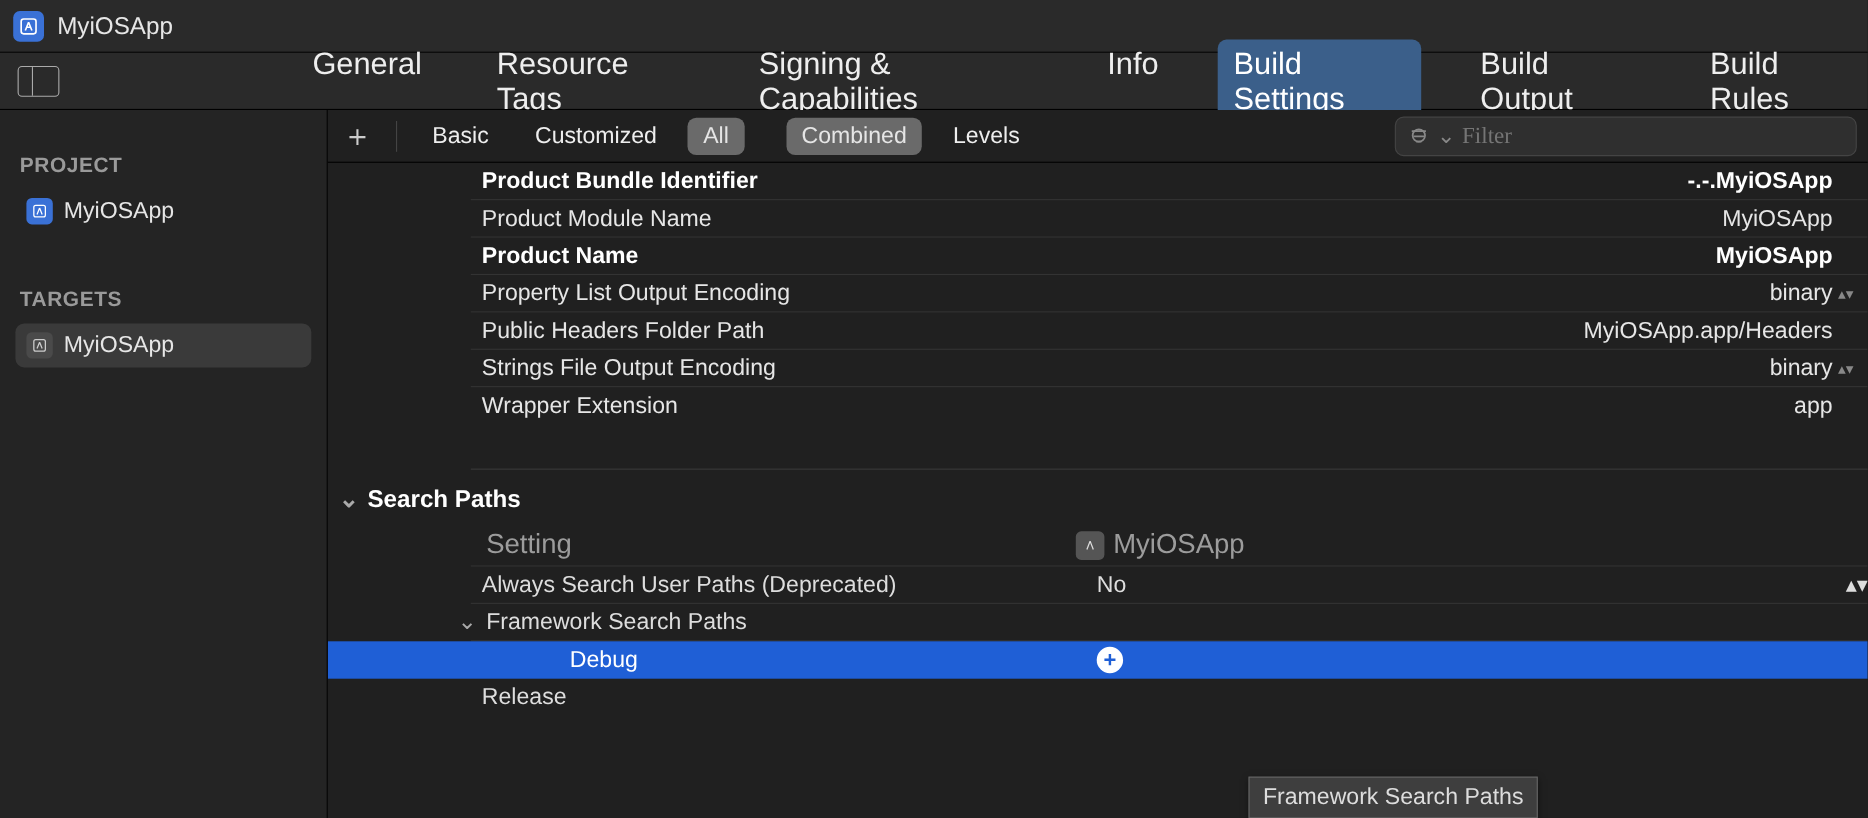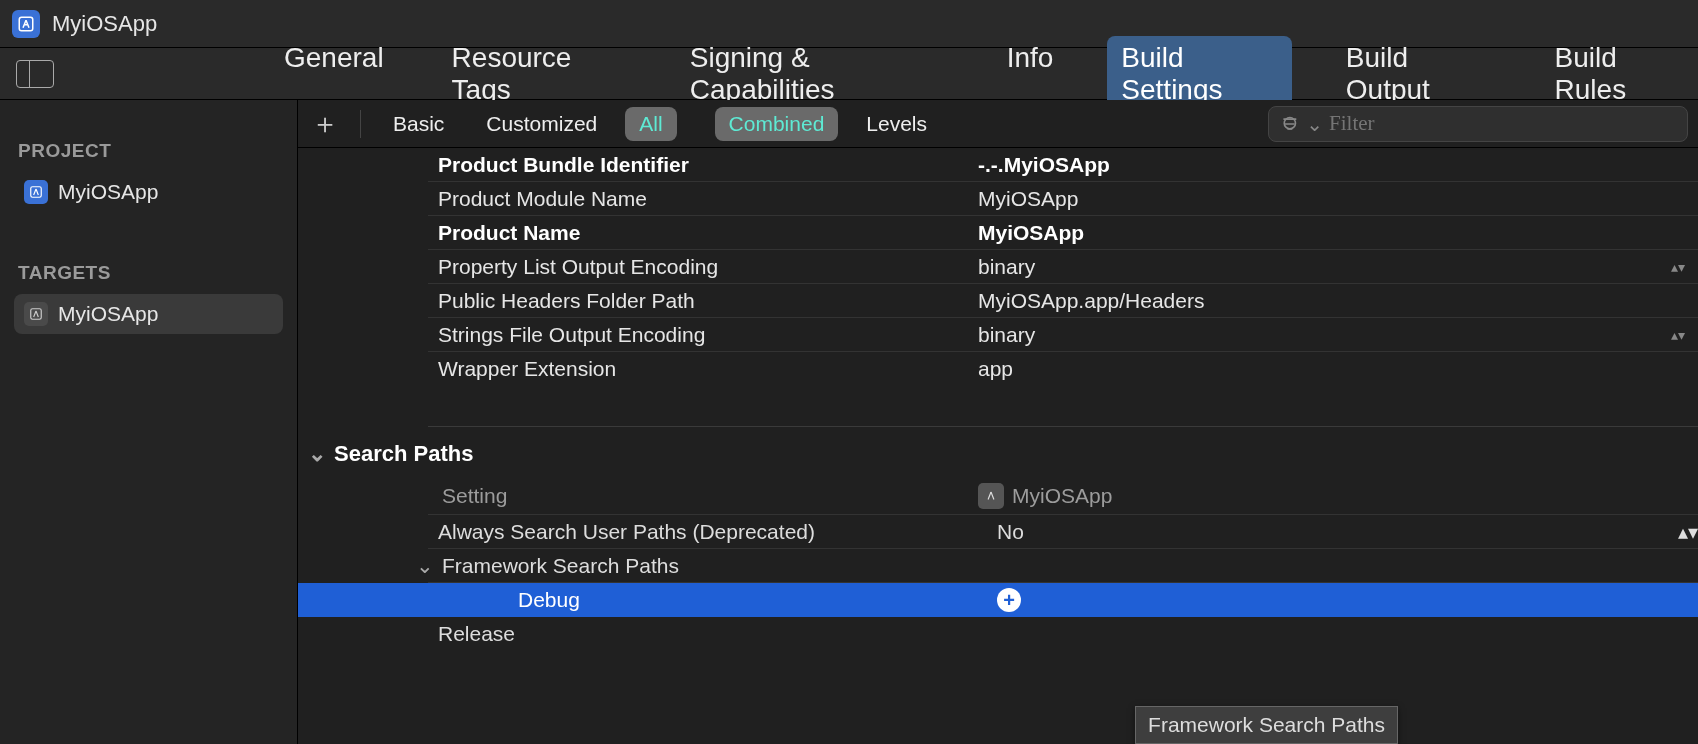--- a/index.html
+++ b/index.html
@@ -103,21 +103,21 @@
     border-bottom: 1px solid #000;
     gap: 14px;
   }
   .plus-btn {
     width: 34px; height: 34px;
     display:flex;align-items:center;justify-content:center;
     color:#ccc;font-size:28px;cursor:pointer;
   }
   .vdivider { width:1px; height:28px; background:#444; margin:0 4px; }
   .scope-btn { color:#eee; font-size:21px; padding:5px 14px; cursor:pointer; border-radius:8px; }
-  .scope-btn.active { background:#6a6a6a; color:#5eead4; }
+  .scope-btn.active { background:#6a6a6a; color:#e5e5e5; }
   .search-box {
     margin-left:auto;
     display:flex;align-items:center;
     background:#2f2f2f;
     border:1px solid #444;
     border-radius:8px;
     padding:4px 12px;
     width:420px;
     height:36px;
   }
@@ -130,21 +130,21 @@
 
   .settings-scroll { flex:1; overflow:hidden; position:relative; }
   .settings-inner { padding-left: 130px; }
 
   .row {
     display:flex; align-items:center;
     height:34px;
     border-bottom:1px solid #333;
   }
   .row .label { flex: 0 0 550px; padding-left:10px; color:#e6e6e6; font-size:21px; }
-  .row .value { flex: 1; color:#e6e6e6; font-size:21px; }
+  .row .value { flex: 1; color:#e6e6e6; font-size:21px;text-align:right; }
   .row.bold .label, .row.bold .value { font-weight:700; color:#fff; }
   .row .dropdown-ind {
     width:24px;color:#888;font-size:14px;line-height:1;
     display:flex;flex-direction:column;align-items:center;
     margin-right:8px;
   }
 
   .section-gap { height:40px; }
   .section-divider { height:1px;background:#3a3a3a;margin:0 -130px 0 0; }
 
@@ -152,21 +152,21 @@
     display:flex;align-items:center;
     font-size:22px;font-weight:700;color:#fff;
     padding:14px 0 10px;
     margin-left:-130px;
     padding-left:10px;
   }
   .discl { width:20px;color:#aaa;margin-right:6px; }
 
   .col-head {
     display:flex;align-items:center;height:38px;
-    color:#9c9c9c;font-size:21px;
+    color:#9c9c9c;font-size:25px;
     border-bottom:1px solid #333;
     justify-content:space-between;
   }
   .col-head .c1 { flex:0 0 550px;padding-left:14px; }
   .col-head .c2 { flex:1;display:flex;align-items:center;gap:8px; }
   .mini-icon {
     width:26px;height:26px;background:#555;border-radius:5px;
     display:flex;align-items:center;justify-content:center;color:#ccc;font-size:16px;
   }
 

